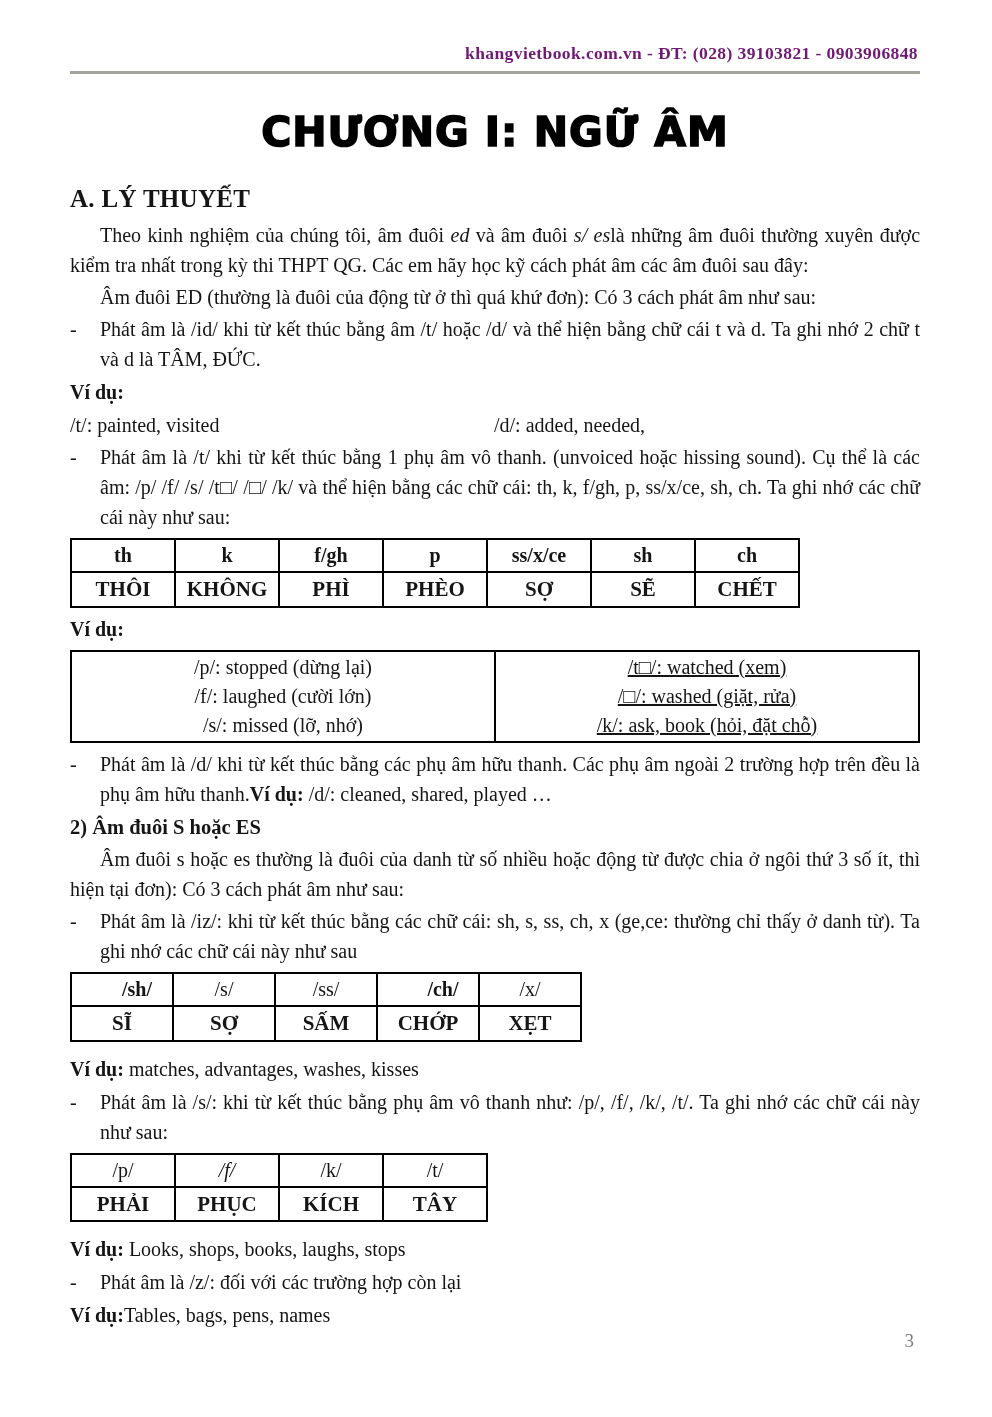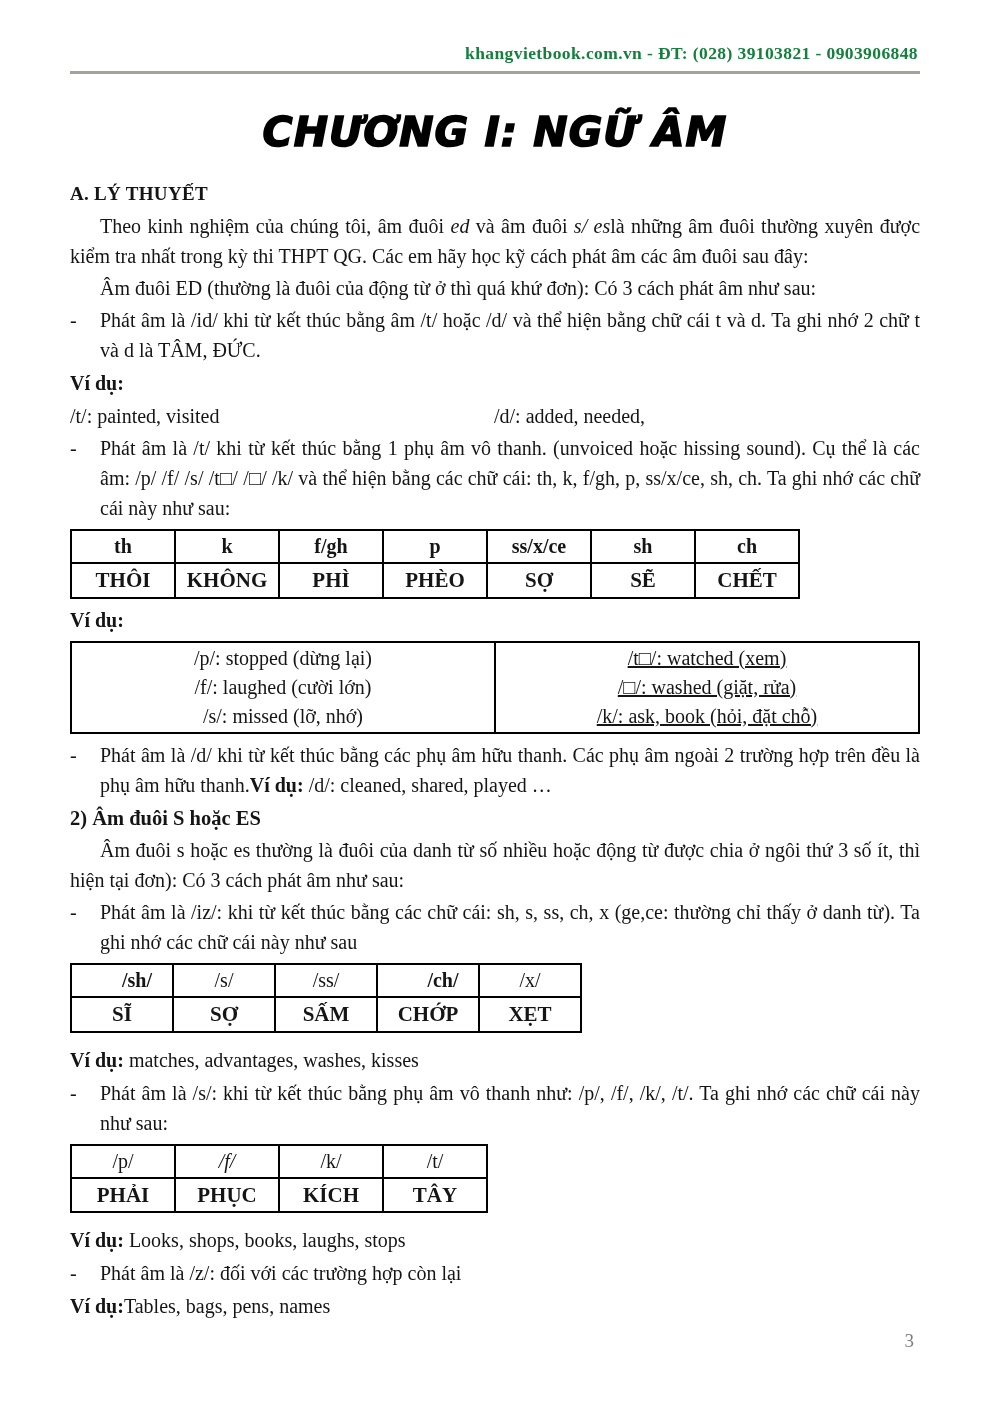--- a/index.html
+++ b/index.html
@@ -15,41 +15,40 @@
     font-family: "Liberation Serif", "DejaVu Serif", serif;
     font-size: 20px;
     line-height: 1.5;
     color: #151515;
     overflow: hidden;
   }
   .doc-header {
     text-align: right;
     font-weight: bold;
     font-size: 17.5px;
-    color: #15803d;
+    color: #701a75;
     letter-spacing: 0.4px;
     padding-right: 2px;
   }
   .header-rule {
     border: none;
     border-top: 3px solid #a3a39c;
     margin: 5px 0 0 0;
   }
   .chapter-title {
     margin: 28px 0 16px;
     text-align: center;
     font-family: "DejaVu Sans", "Liberation Sans", sans-serif;
     font-size: 41px;
     font-weight: bold;
     letter-spacing: 1px;
     color: #000;
-    font-style: italic;
     -webkit-text-stroke: 1.6px #000;
   }
-  .h-main { font-weight: bold; font-size: 19px; margin: 3px 0; letter-spacing: 0.3px; }
+  .h-main { font-weight: bold; font-size: 25px; margin: 3px 0; letter-spacing: 0.3px; }
   .h-sub  { font-weight: bold; font-size: 20.5px; margin: 3px 0 2px; }
   .para { margin: 2px 0; text-align: justify; }
   .indent { text-indent: 30px; }
   .li { display: flex; margin: 2px 0; }
   .li-marker { flex: 0 0 30px; }
   .li-body { flex: 1 1 auto; text-align: justify; }
   .indent1 { margin-left: 30px; }
   .bold { font-weight: bold; }
   .vidu-line { margin: 3px 0; }
   .vidu-line.after-table { margin-top: 12px; }

